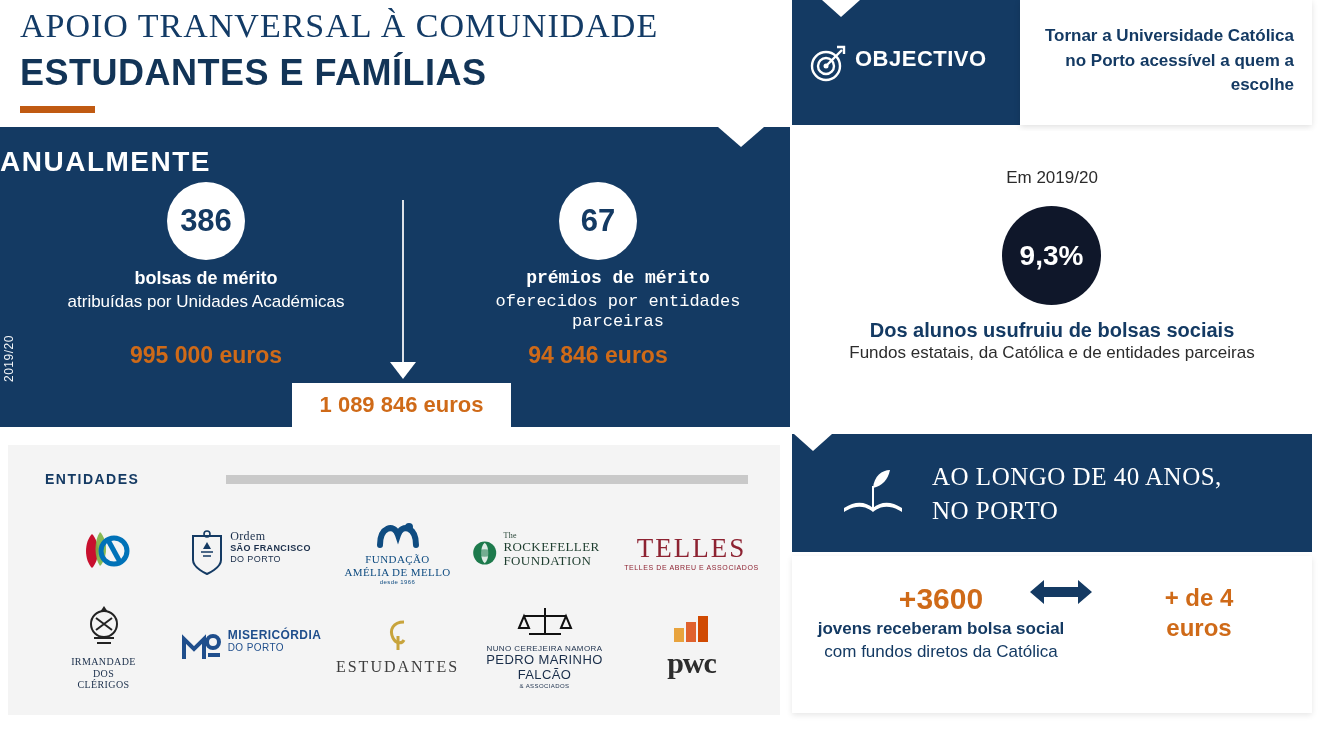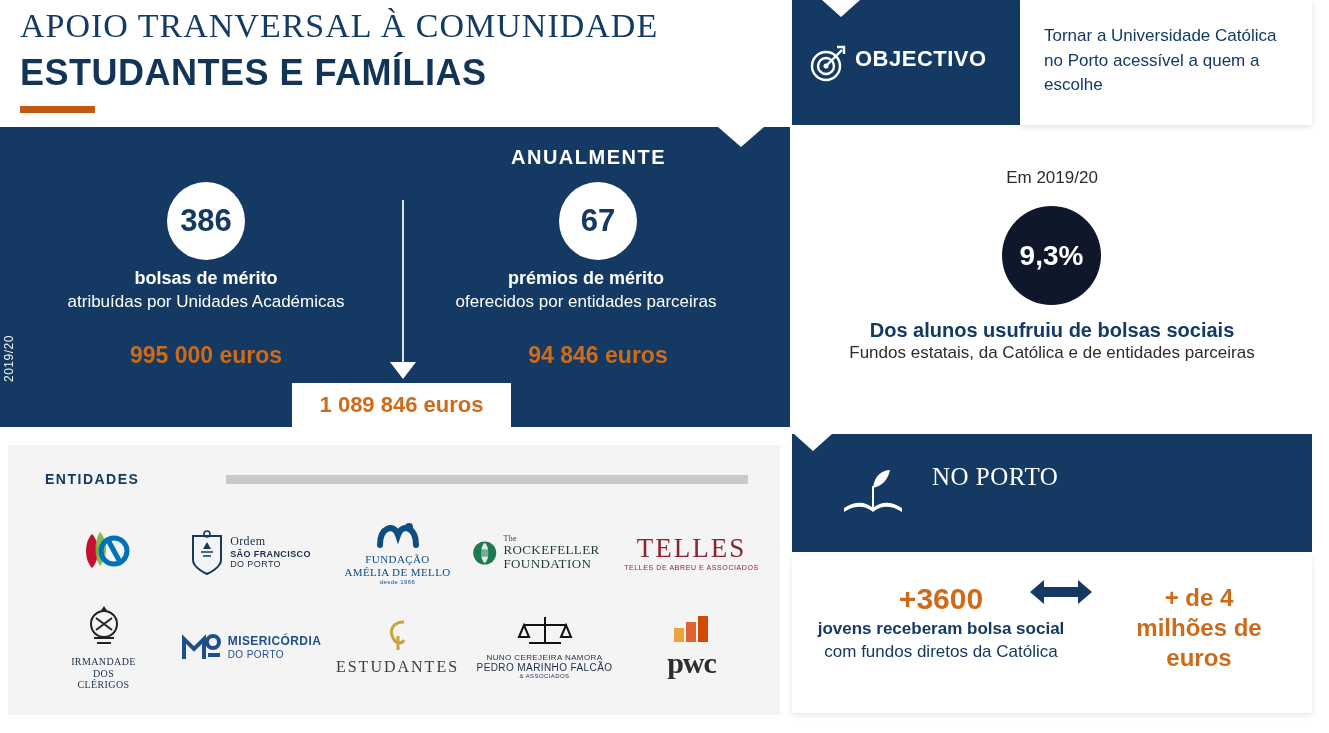--- a/index.html
+++ b/index.html
@@ -69,24 +69,24 @@
     height: 0;
     border-left: 23px solid transparent;
     border-right: 23px solid transparent;
     border-top: 20px solid #ffffff;
   }
   .annual-title {
     position: absolute;
     left: 0;
     top: 146px;
     width: 666px;
-    text-align: right;
+    text-align: left;
     color: #ffffff;
     font-weight: bold;
-    font-size: 20px;
+    font-size: 28px;
     letter-spacing: 1.5px;
   }
   .side-year {
     position: absolute;
     left: 16px;
     top: 368px;
     color: #ffffff;
     font-size: 12px;
     transform: rotate(-90deg);
     transform-origin: left bottom;
@@ -117,21 +117,21 @@
     font-size: 17px;
     line-height: 1.2;
   }
   .stat-text .lead {
     font-weight: bold;
     font-size: 18px;
     display: block;
     margin-bottom: 2px;
   }
   .st-left  { left: 60px;  top: 268px; width: 292px; }
-  .st-right { left: 440px; top: 268px; width: 292px; }
+  .st-right { left: 472px; top: 268px; width: 292px; font-family: Liberation Mono, monospace; }
 
   .amount {
     position: absolute;
     text-align: center;
     color: #cf6a18;
     font-weight: bold;
     font-size: 23px;
   }
   .am-left  { left: 60px;  top: 342px; width: 292px; }
   .am-right { left: 452px; top: 342px; width: 292px; }
@@ -248,21 +248,21 @@
     letter-spacing: -1px;
   }
   .logo-cap.rock {
     font-family: "Liberation Serif", serif;
     font-size: 13px;
     color: #1d3d2e;
     line-height: 1.05;
     text-align: left;
   }
   .logo-cap.rock .small { font-size: 8px; display: block; }
-  .logo-inline { display: flex; align-items: center; justify-content: center; gap: 6px; }
+  .logo-inline { display: flex; justify-content: center; gap: 6px; }
 
   
   .obj-navy {
     position: absolute;
     left: 792px;
     top: 0;
     width: 228px;
     height: 125px;
     background: #143a63;
   }
@@ -298,23 +298,24 @@
     height: 125px;
     background: #ffffff;
     box-shadow: 0 2px 6px rgba(0,0,0,0.12);
   }
   .obj-text {
     position: absolute;
     left: 1044px;
     top: 24px;
     width: 250px;
     color: #143a63;
-    font-weight: normal;
+    font-weight: bold;
     font-size: 17px;
     line-height: 1.45;
+    text-align: right;
   }
 
   
   .right-stat {
     position: absolute;
     left: 792px;
     top: 131px;
     width: 520px;
     height: 296px;
     background: #ffffff;
@@ -582,21 +583,21 @@
       </div>
 
       <div class="logo-cell">
         <svg class="logo-mark" width="58" height="34" viewBox="0 0 58 34">
           <path d="M29 2 V28 M13 28 h32" stroke="#111" stroke-width="2"></path>
           <path d="M8 10 h42" stroke="#111" stroke-width="2"></path>
           <path d="M3 22 L8 10 L13 22 Z" fill="none" stroke="#111" stroke-width="2"></path>
           <path d="M45 22 L50 10 L55 22 Z" fill="none" stroke="#111" stroke-width="2"></path>
         </svg>
         <span class="logo-cap" style="font-size:8px">NUNO CEREJEIRA NAMORA</span>
-        <span class="logo-cap" style="font-size:10px">PEDRO MARINHO FALCÃO</span>
+        <span class="logo-cap" style="font-size:13px">PEDRO MARINHO FALCÃO</span>
         <span class="logo-cap" style="font-size:6px">&amp; ASSOCIADOS</span>
       </div>
 
       <div class="logo-cell">
         <svg class="logo-mark" width="48" height="28" viewBox="0 0 48 28">
           <rect x="6" y="14" width="10" height="14" fill="#e8a33d"></rect>
           <rect x="18" y="8" width="10" height="20" fill="#e0622e"></rect>
           <rect x="30" y="2" width="10" height="26" fill="#d04a02"></rect>
         </svg>
         <span class="logo-cap pwc">pwc</span>
@@ -625,30 +626,30 @@
   <div class="rs-sub">Fundos estatais, da Católica e de entidades parceiras</div>
 
   <div class="band-navy"></div>
   <div class="band-notch"></div>
   <svg class="band-icon" width="66" height="52" viewBox="0 0 66 52">
     <path d="M4 40 C16 32 26 34 33 40 C40 34 50 32 62 40 L62 44 C50 36 40 38 33 44 C26 38 16 36 4 44 Z" fill="#ffffff"></path>
     <path d="M33 40 V18" stroke="#ffffff" stroke-width="2"></path>
     <path d="M33 20 C34 8 42 2 50 2 C48 12 42 18 33 20 Z" fill="#ffffff"></path>
   </svg>
   <div class="band-text">
+    <div>AO LONGO DE 40 ANOS,</div>
     <div>NO PORTO</div>
   </div>
 
   <div class="bottom-white"></div>
   <div class="b-number">+3600</div>
   <div class="b-desc">
     <b>jovens receberam bolsa social</b><span> com fundos diretos da Católica</span>
   </div>
   <svg class="b-arrow" width="62" height="32" viewBox="0 0 62 32">
     <path d="M0 16 L14 4 L14 11 L48 11 L48 4 L62 16 L48 28 L48 21 L14 21 L14 28 Z" fill="#143a63"></path>
   </svg>
   <div class="b-right">
     <div>+ de 4</div>
-    <div>milhões de</div>
     <div>euros</div>
   </div>
 
 </div>
 
 </body></html>

